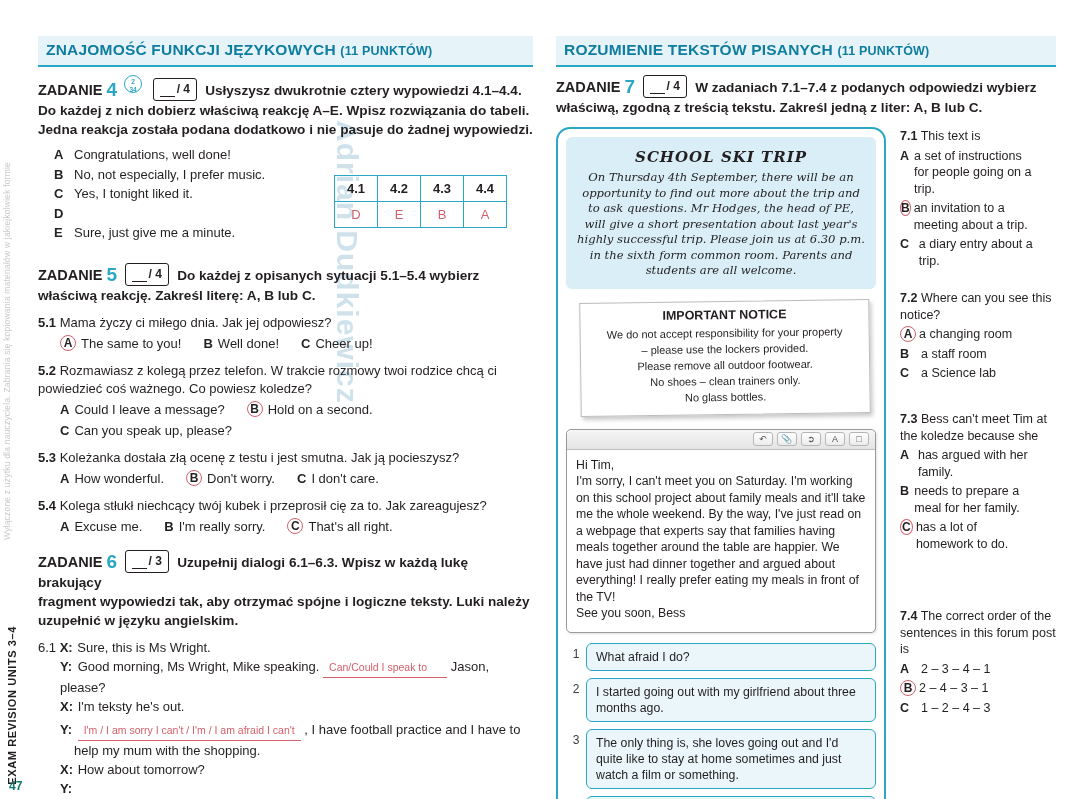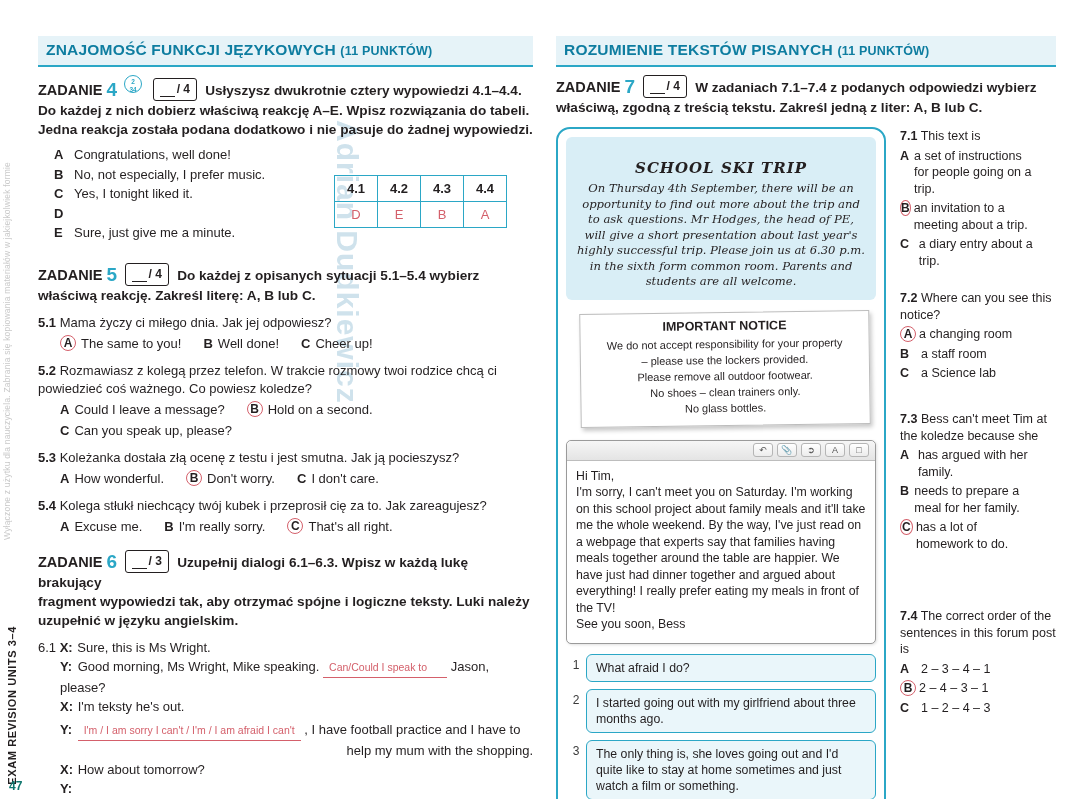--- a/index.html
+++ b/index.html
@@ -123,21 +123,21 @@
     width:330px;
     margin-top:10px;
     padding:0;
     background:#fff;
     min-height:634px;
   }
   .ski {
     margin:8px 8px 0 8px;
     background:#d9eef6;
     border-radius:6px;
-    padding:22px 10px 10px 10px;
+    padding:11px 10px 10px 10px;
     position:relative;
   }
   .ski h4 {
     margin:0 0 4px 0; text-align:center; font-size:15px; font-weight:bold;
     font-family:"DejaVu Serif", serif; font-style:italic; letter-spacing:1px;
   }
   .ski p {
     margin:0; font-size:11.6px; line-height:15.5px; text-align:center;
     font-family:"DejaVu Serif", serif; font-style:italic;
   }
@@ -374,21 +374,21 @@
         <span>I'm teksty he's out.</span>
       </div>
     </div>
 
     <div class="dlg">
       <div class="dlg-indent">
         <span class="sp">Y:</span>
         <span class="blank-ans" style="min-width:196px;">I'm / I am sorry I can't / I'm / I am afraid I can't</span>
         <span>, I have football practice and I have to</span>
       </div>
-      <div class="dlg-indent" style="padding-left:14px;text-align:right;">
+      <div class="dlg-indent" style="padding-left:14px;">
         <span>help my mum with the shopping.</span>
       </div>
       <div class="dlg-indent">
         <span class="sp">X:</span>
         <span>How about tomorrow?</span>
       </div>
       <div class="dlg-indent">
         <span class="sp">Y:</span>
         
       </div>

